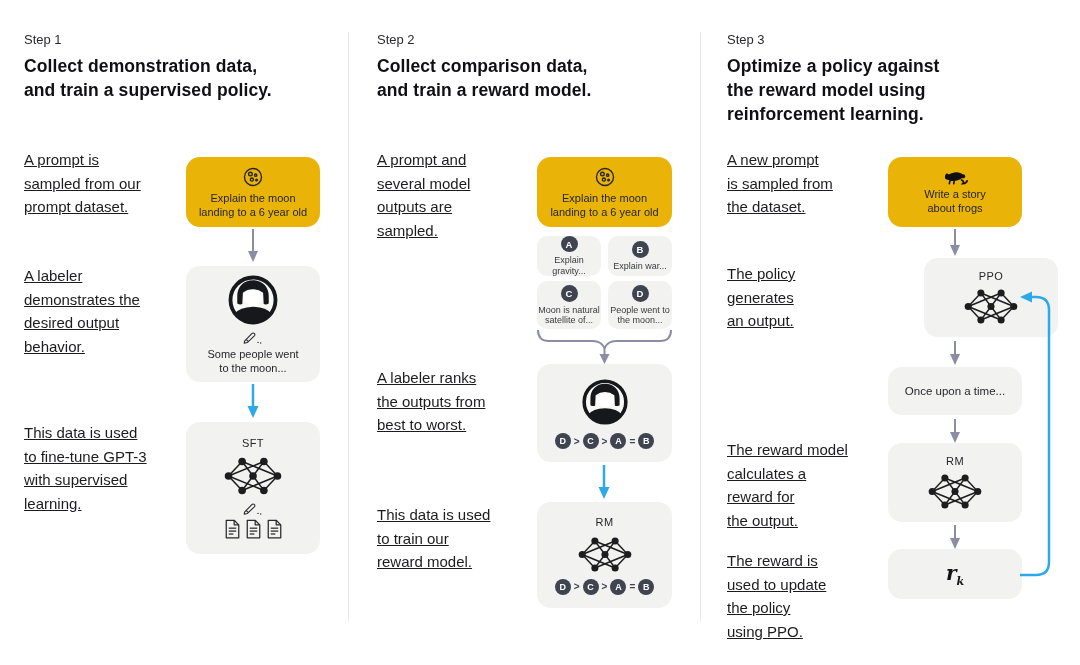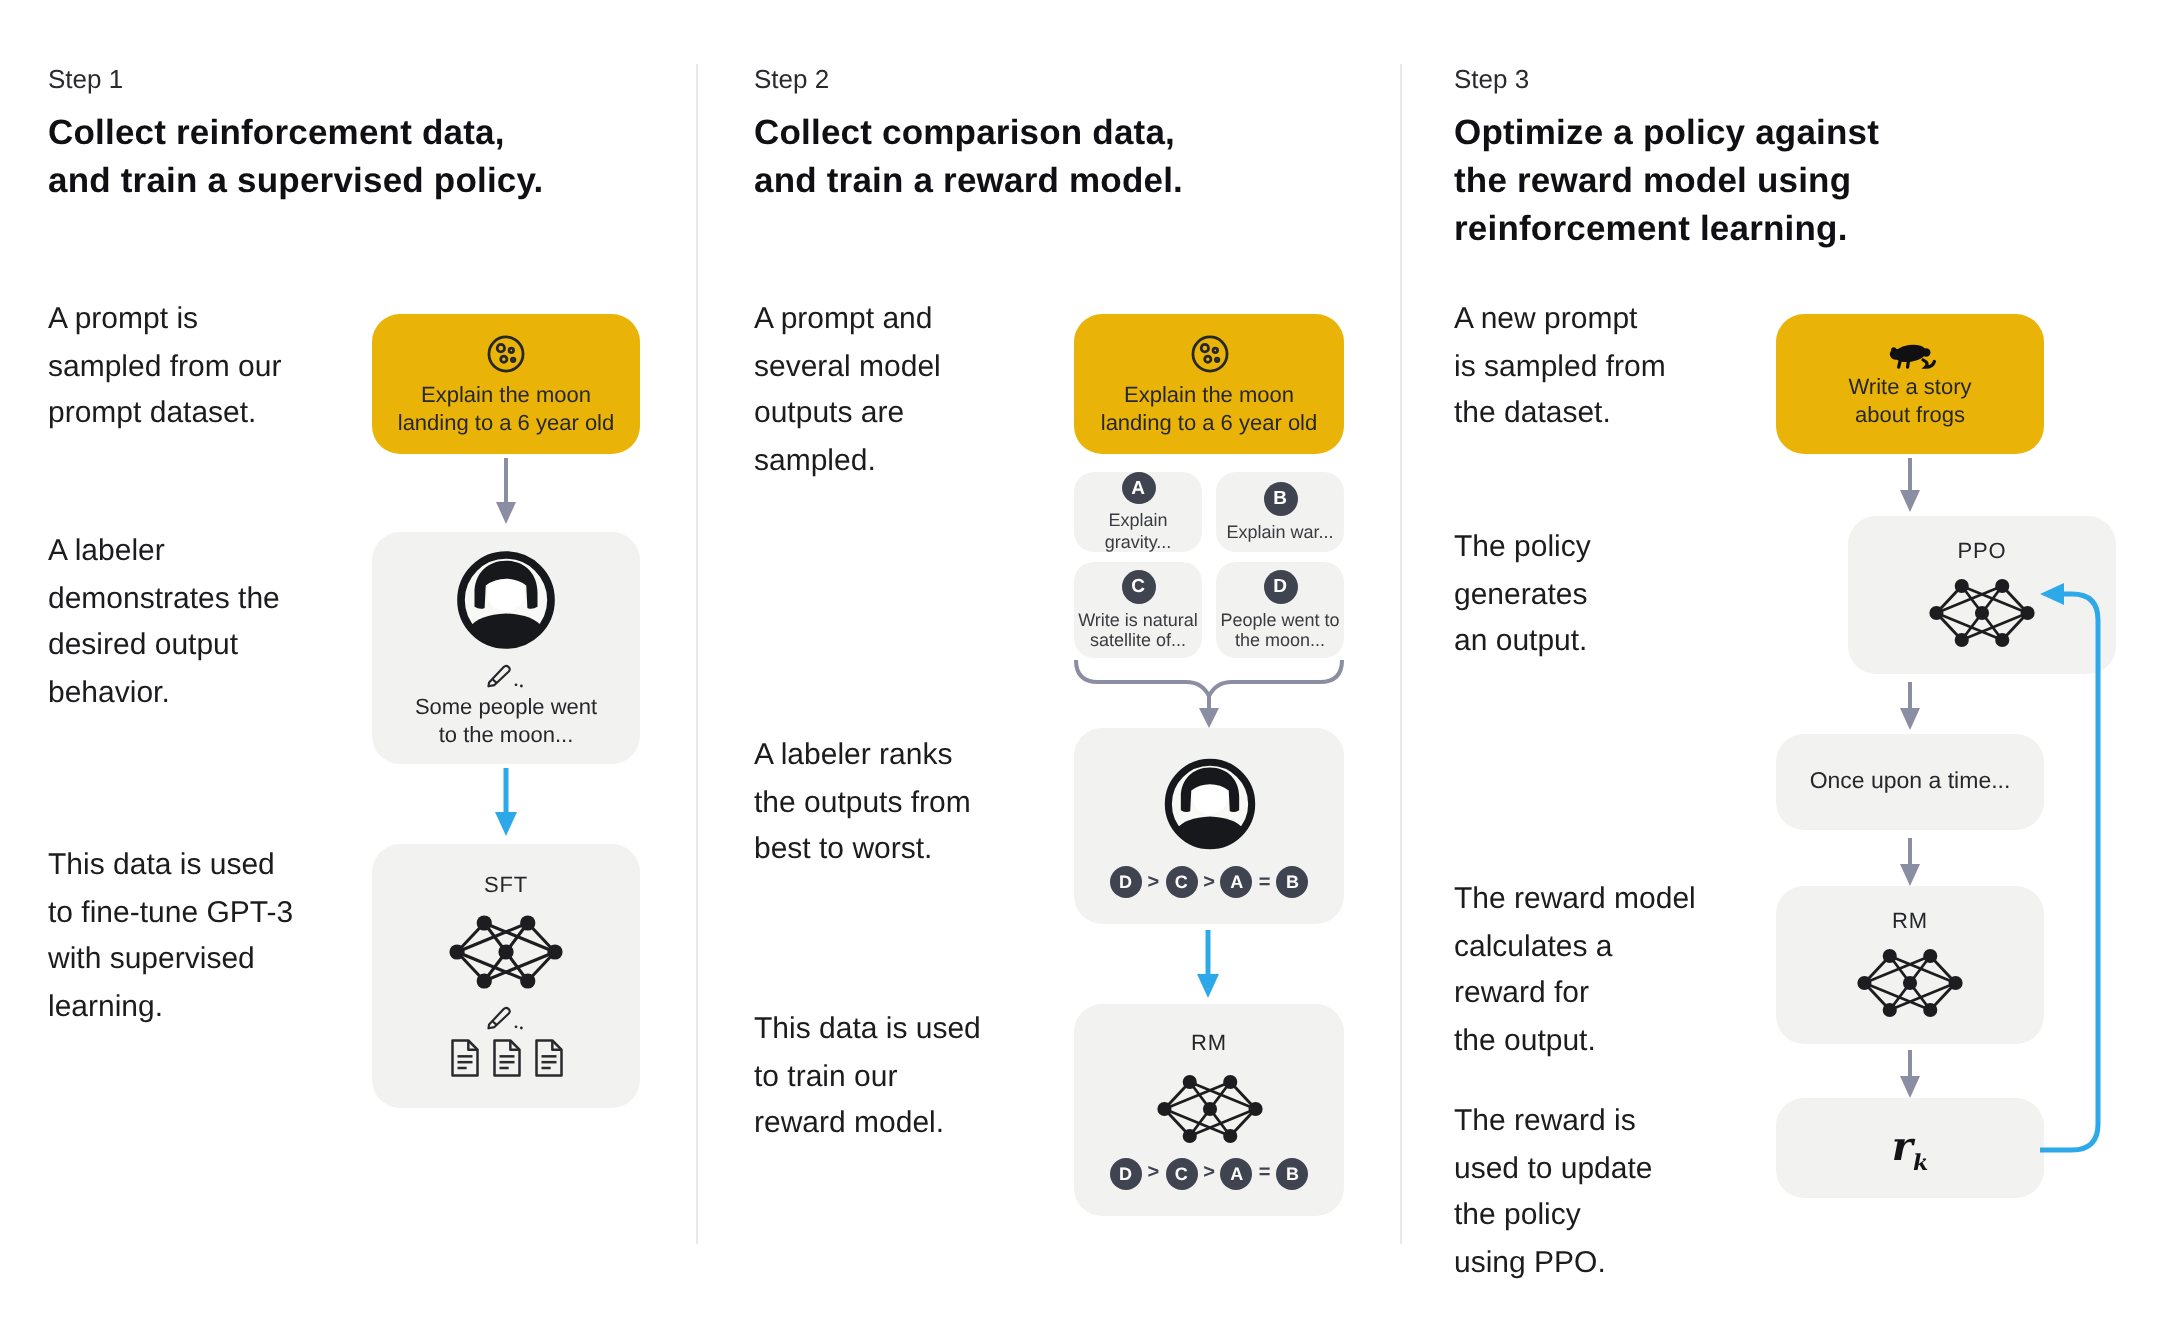--- a/index.html
+++ b/index.html
@@ -2,21 +2,21 @@
 <html><head>
 <meta charset="utf-8">
 <style>
   html,body{margin:0;padding:0;background:#ffffff;}
   #canvas{position:relative;width:1080px;height:665px;background:#ffffff;overflow:hidden;
           font-family:"Liberation Sans","DejaVu Sans",sans-serif;color:#1c1c1e;}
   .divider{position:absolute;top:32px;height:590px;width:1px;background:#e9e9e6;}
   .step-label{position:absolute;font-size:13px;color:#2a2a2e;}
   .col-title{position:absolute;margin:0;font-size:17.5px;line-height:24px;font-weight:700;
              color:#101014;white-space:pre-line;letter-spacing:.1px;}
-  .caption{position:absolute;margin:0;font-size:15px;line-height:23.5px;color:#1c1c1e;white-space:pre-line;}
+  .caption{position:absolute;margin:0;font-size:15px;line-height:23.5px;color:#1c1c1e;white-space:pre-line;text-decoration:underline;}
   .card{position:absolute;border-radius:14px;display:flex;flex-direction:column;
         align-items:center;justify-content:center;box-sizing:border-box;}
   .blue{background:#eab308;}
   .gray{background:#f2f2f0;}
   .box-text{font-size:11px;line-height:14px;color:#26272b;text-align:center;white-space:pre-line;}
   .tiny-text{font-size:9px;line-height:10.5px;color:#3a3b40;text-align:center;white-space:pre-line;margin-top:3px;}
   .model-label{font-size:11px;color:#26272b;letter-spacing:.4px;margin-bottom:2px;}
   .badge{display:flex;align-items:center;justify-content:center;border-radius:50%;
          background:#3f4450;color:#ffffff;font-weight:700;}
   .out-badge{width:17px;height:17px;font-size:9.5px;}
@@ -110,21 +110,21 @@
             <path d="M5.5 18 H11"></path>
         </g>
       </symbol>
     </defs>
   </svg>
 
   <div class="divider" style="left:348px"></div>
   <div class="divider" style="left:700px"></div>
 
   <div class="step-label" style="left:24px;top:32px">Step 1</div>
-  <h2 class="col-title" style="left:24px;top:54px">Collect reinforcement data,
+  <h2 class="col-title" style="left:24px;top:54px">Collect demonstration data,
 and train a supervised policy.</h2>
   <p class="caption" style="left:24px;top:148px">A prompt is
 sampled from our
 prompt dataset.</p>
   <p class="caption" style="left:24px;top:264px">A labeler
 demonstrates the
 desired output
 behavior.</p>
   <p class="caption" style="left:24px;top:421px">This data is used
 to fine-tune GPT-3
@@ -206,21 +206,21 @@
   <div class="card gray" style="left:537px;top:236px;width:64px;height:40px;border-radius:10px">
     <span class="badge out-badge">A</span>
     <div class="tiny-text">Explain gravity...</div>
   </div>
   <div class="card gray" style="left:608px;top:236px;width:64px;height:40px;border-radius:10px">
     <span class="badge out-badge">B</span>
     <div class="tiny-text">Explain war...</div>
   </div>
   <div class="card gray" style="left:537px;top:281px;width:64px;height:48px;border-radius:10px">
     <span class="badge out-badge">C</span>
-    <div class="tiny-text">Write is natural
+    <div class="tiny-text">Moon is natural
 satellite of...</div>
   </div>
   <div class="card gray" style="left:608px;top:281px;width:64px;height:48px;border-radius:10px">
     <span class="badge out-badge">D</span>
     <div class="tiny-text">People went to
 the moon...</div>
   </div>
 
   <svg class="arrow-svg" style="left:537px;top:329px" width="135" height="36">
     <path d="M1 1 Q1 12 12 12 L56 12 Q64 12 67.5 19 Q71 12 79 12 L123 12 Q134 12 134 1" fill="none" stroke="#8b8da3" stroke-width="2"></path>

